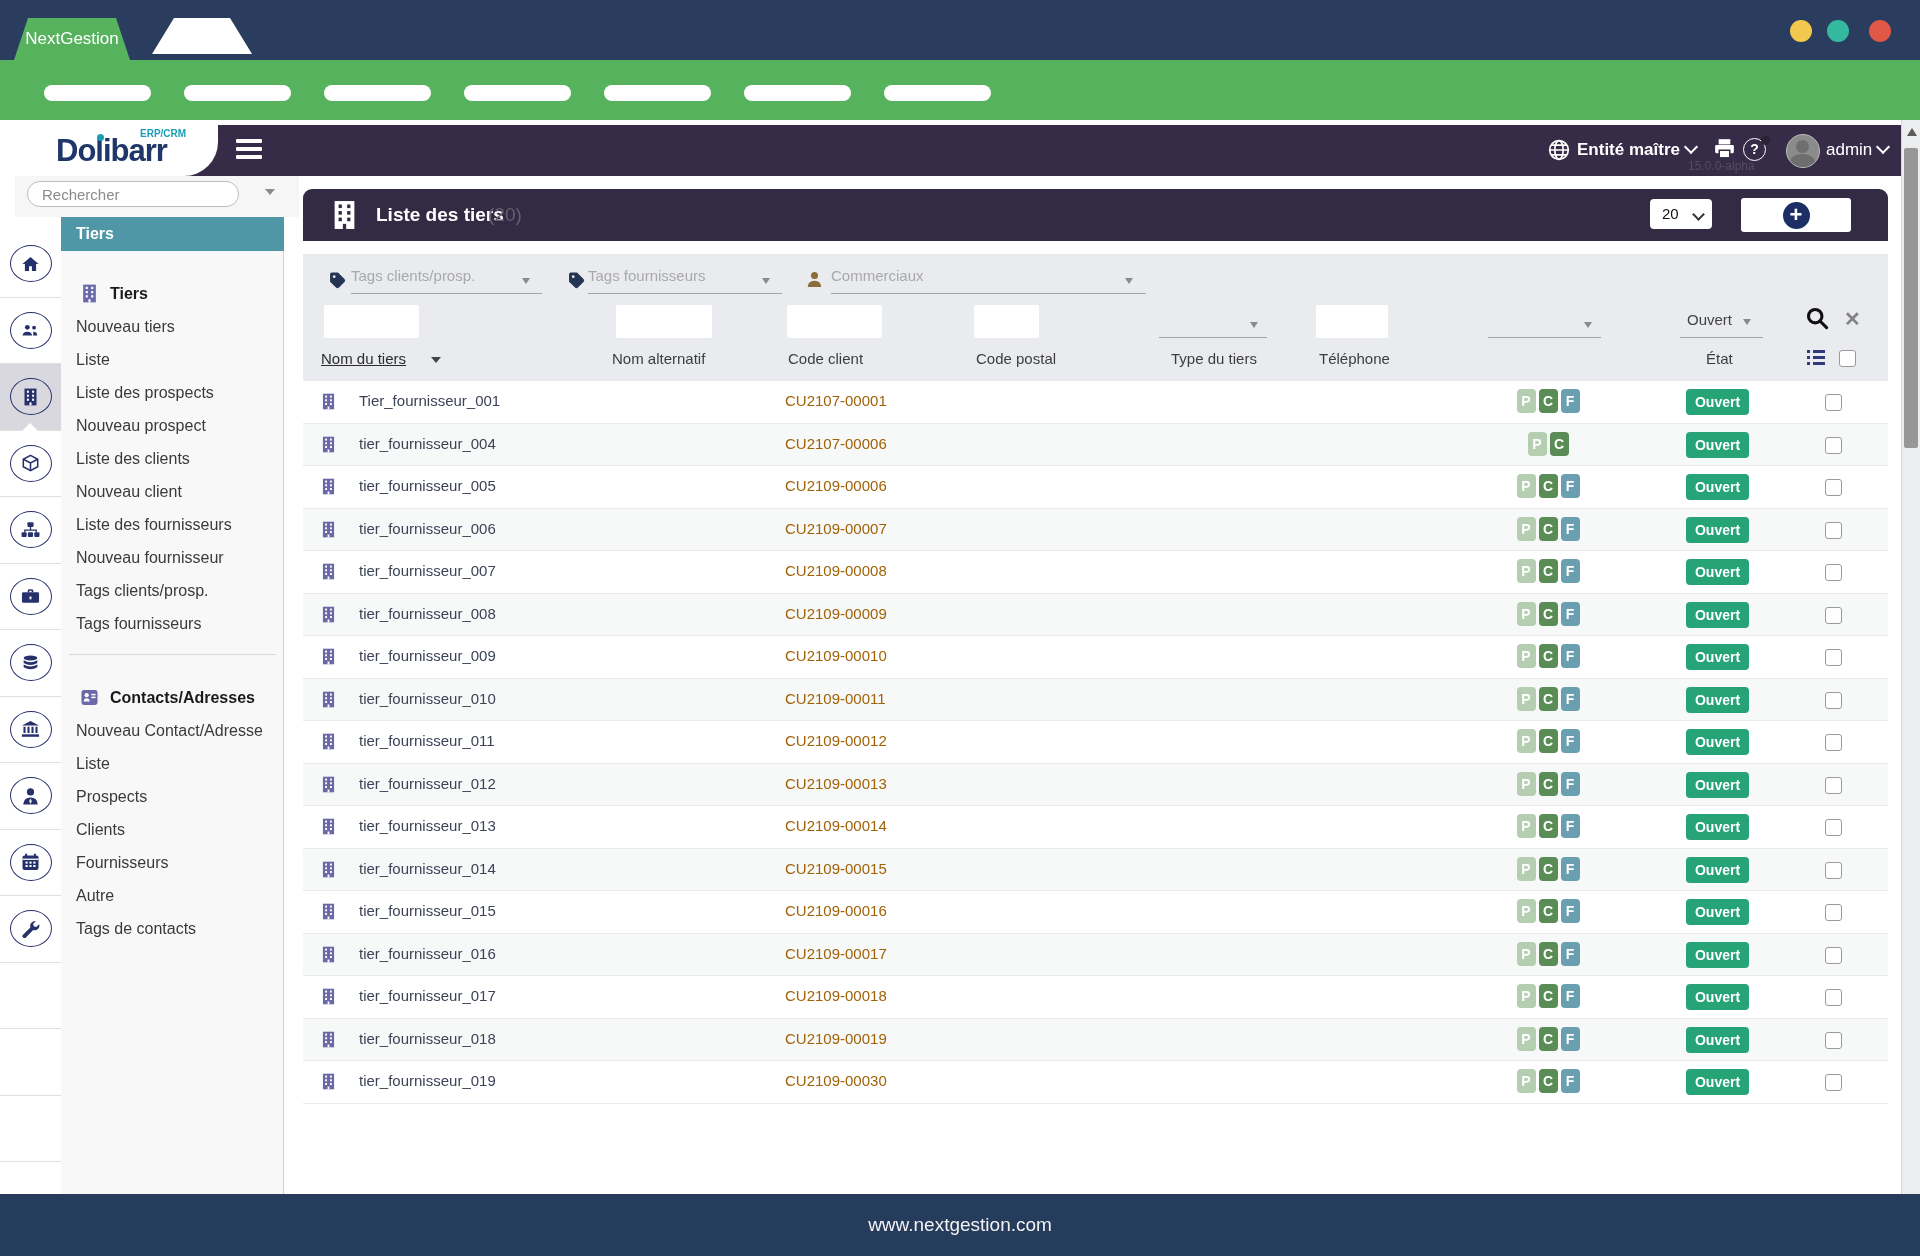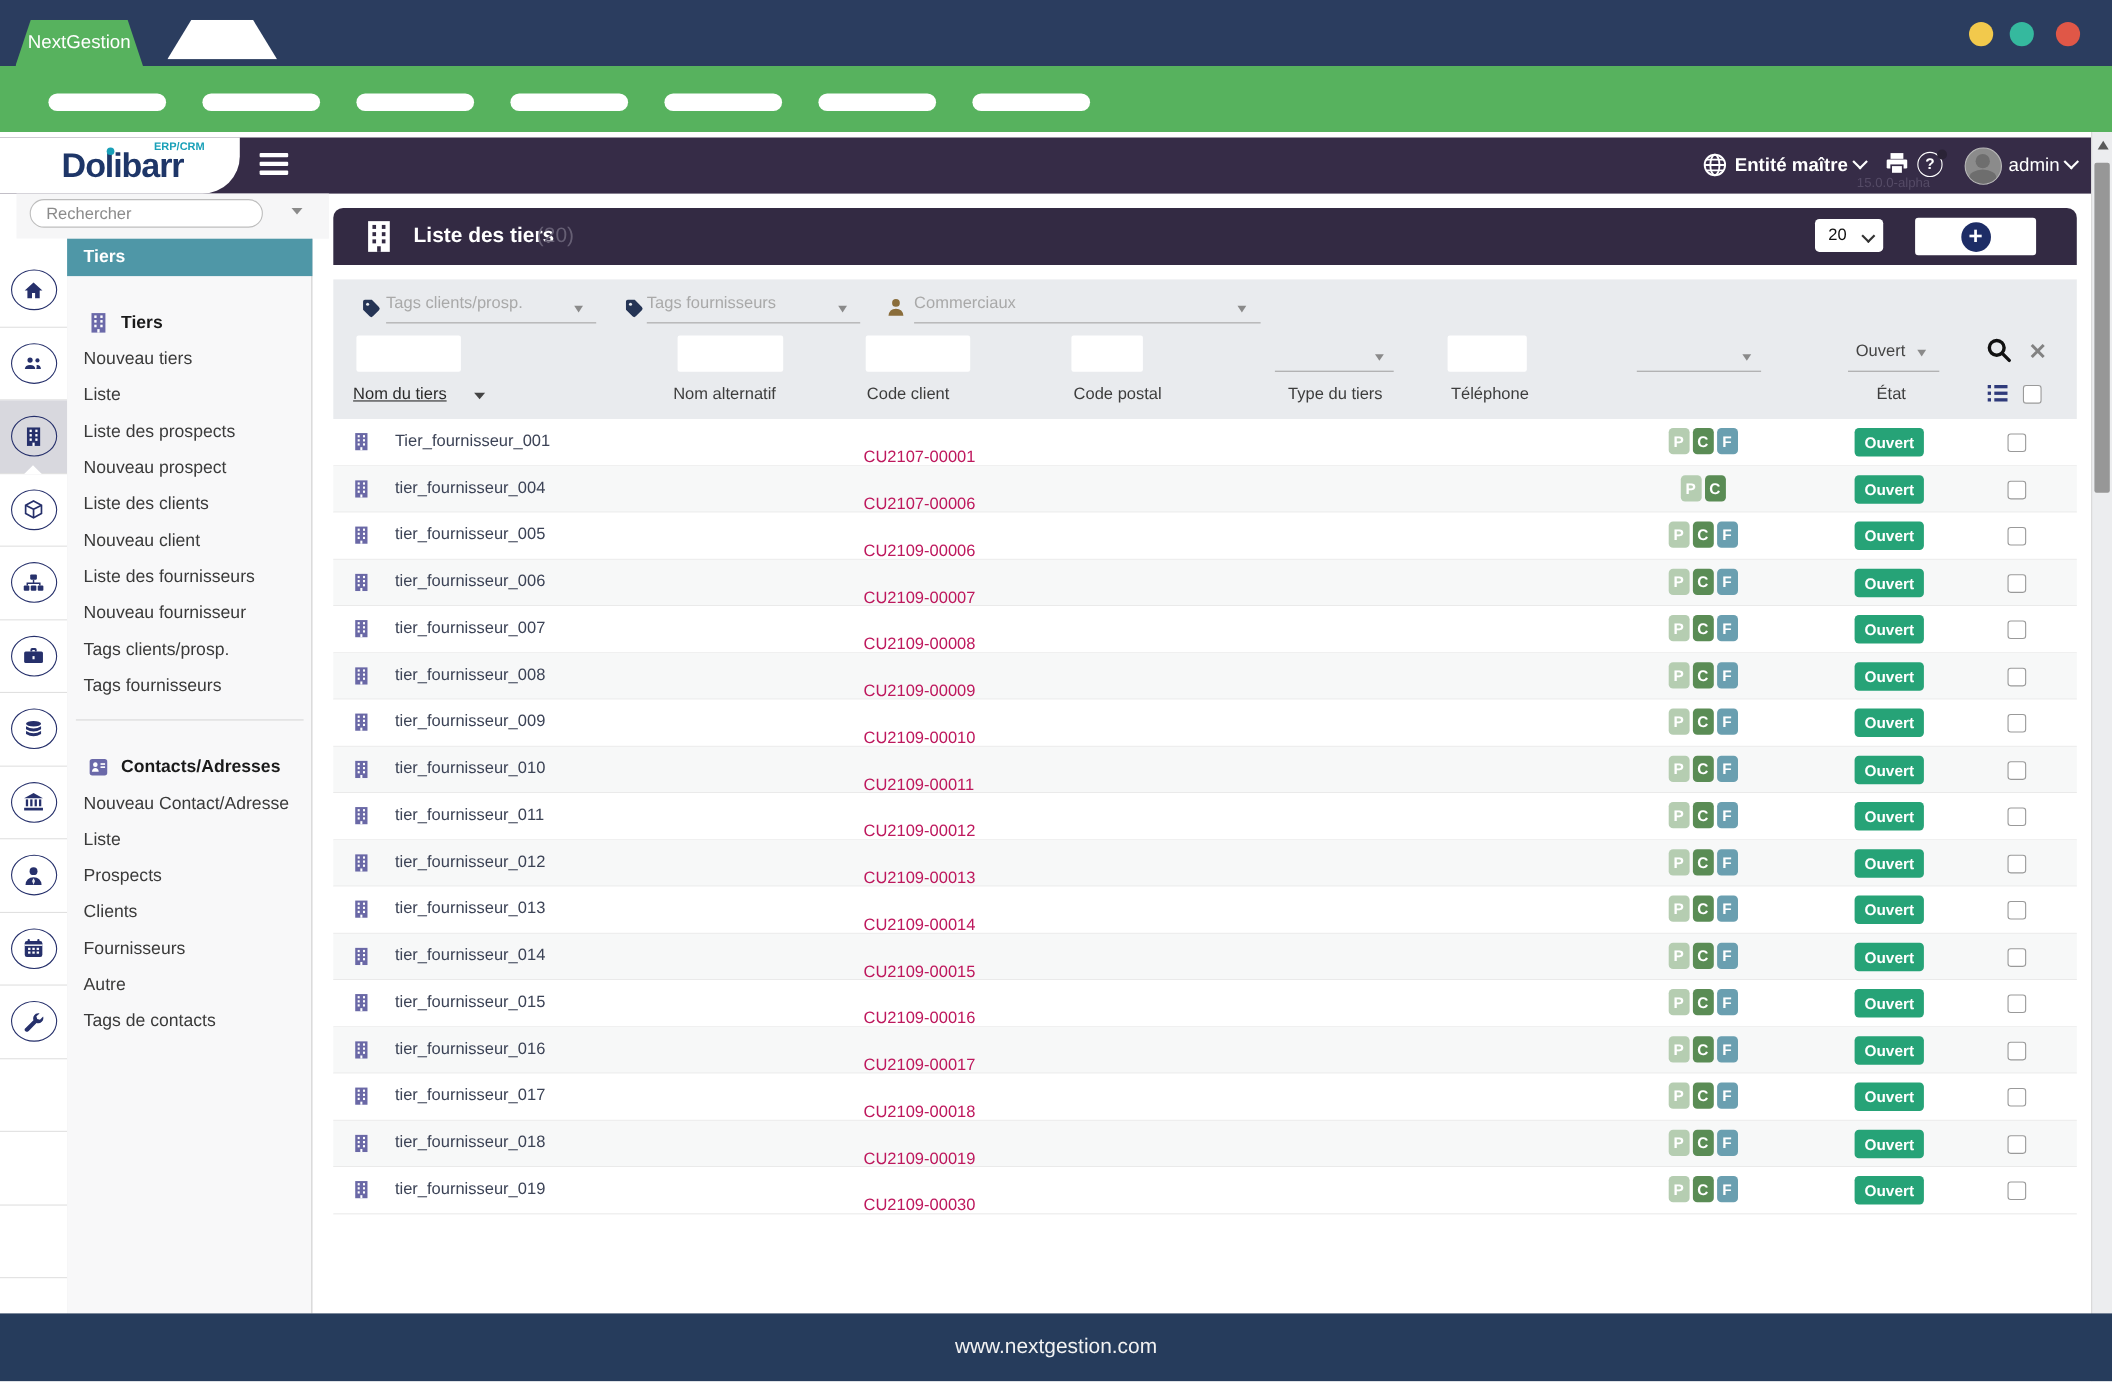--- a/index.html
+++ b/index.html
@@ -99,21 +99,21 @@
   #listicon i:before{content:"";position:absolute;left:-0px;width:3px;height:3px;background:#2f3a7a;}
   #listicon i{margin-left:6px;width:12px;}
   #listicon i:before{left:-6px;}
 
   
   #rows{left:303px;top:381px;width:1585px;}
   .trow{position:relative;height:42.5px;border-bottom:1px solid #eaeaea;box-sizing:border-box;background:#fff;}
   .trow:nth-child(even){background:#f7f8f8;}
   .trow .bicon{left:19px;top:12px;}
   .tname{position:absolute;left:40px;top:11px;font-size:15px;color:#3c4356;cursor:pointer;margin-left:16px;}
-  .tcode{position:absolute;left:482px;top:26px;font-size:15px;color:#be185d;}
+  .tcode{position:absolute;left:482px;top:11px;font-size:15px;color:#a16207;}
   .tbadges{position:absolute;left:1180px;top:8px;width:130px;text-align:center;}
   .lbadge{display:inline-block;width:19px;height:24px;border-radius:4px;color:#fff;
      font-size:14px;font-weight:700;text-align:center;line-height:24px;margin:0 1.5px;}
   .status{position:absolute;left:1383px;top:8px;width:63px;height:26px;background:#26a377;
      border-radius:4px;color:#fff;font-size:14px;font-weight:700;text-align:center;line-height:26px;cursor:pointer;}
   .trow .cb{left:1522px;top:13px;}
 
   
   #footer{left:0;top:1194px;width:1920px;height:62px;background:#263c5c;
      display:flex;align-items:center;justify-content:center;color:#f2f2f2;font-size:19px;}

